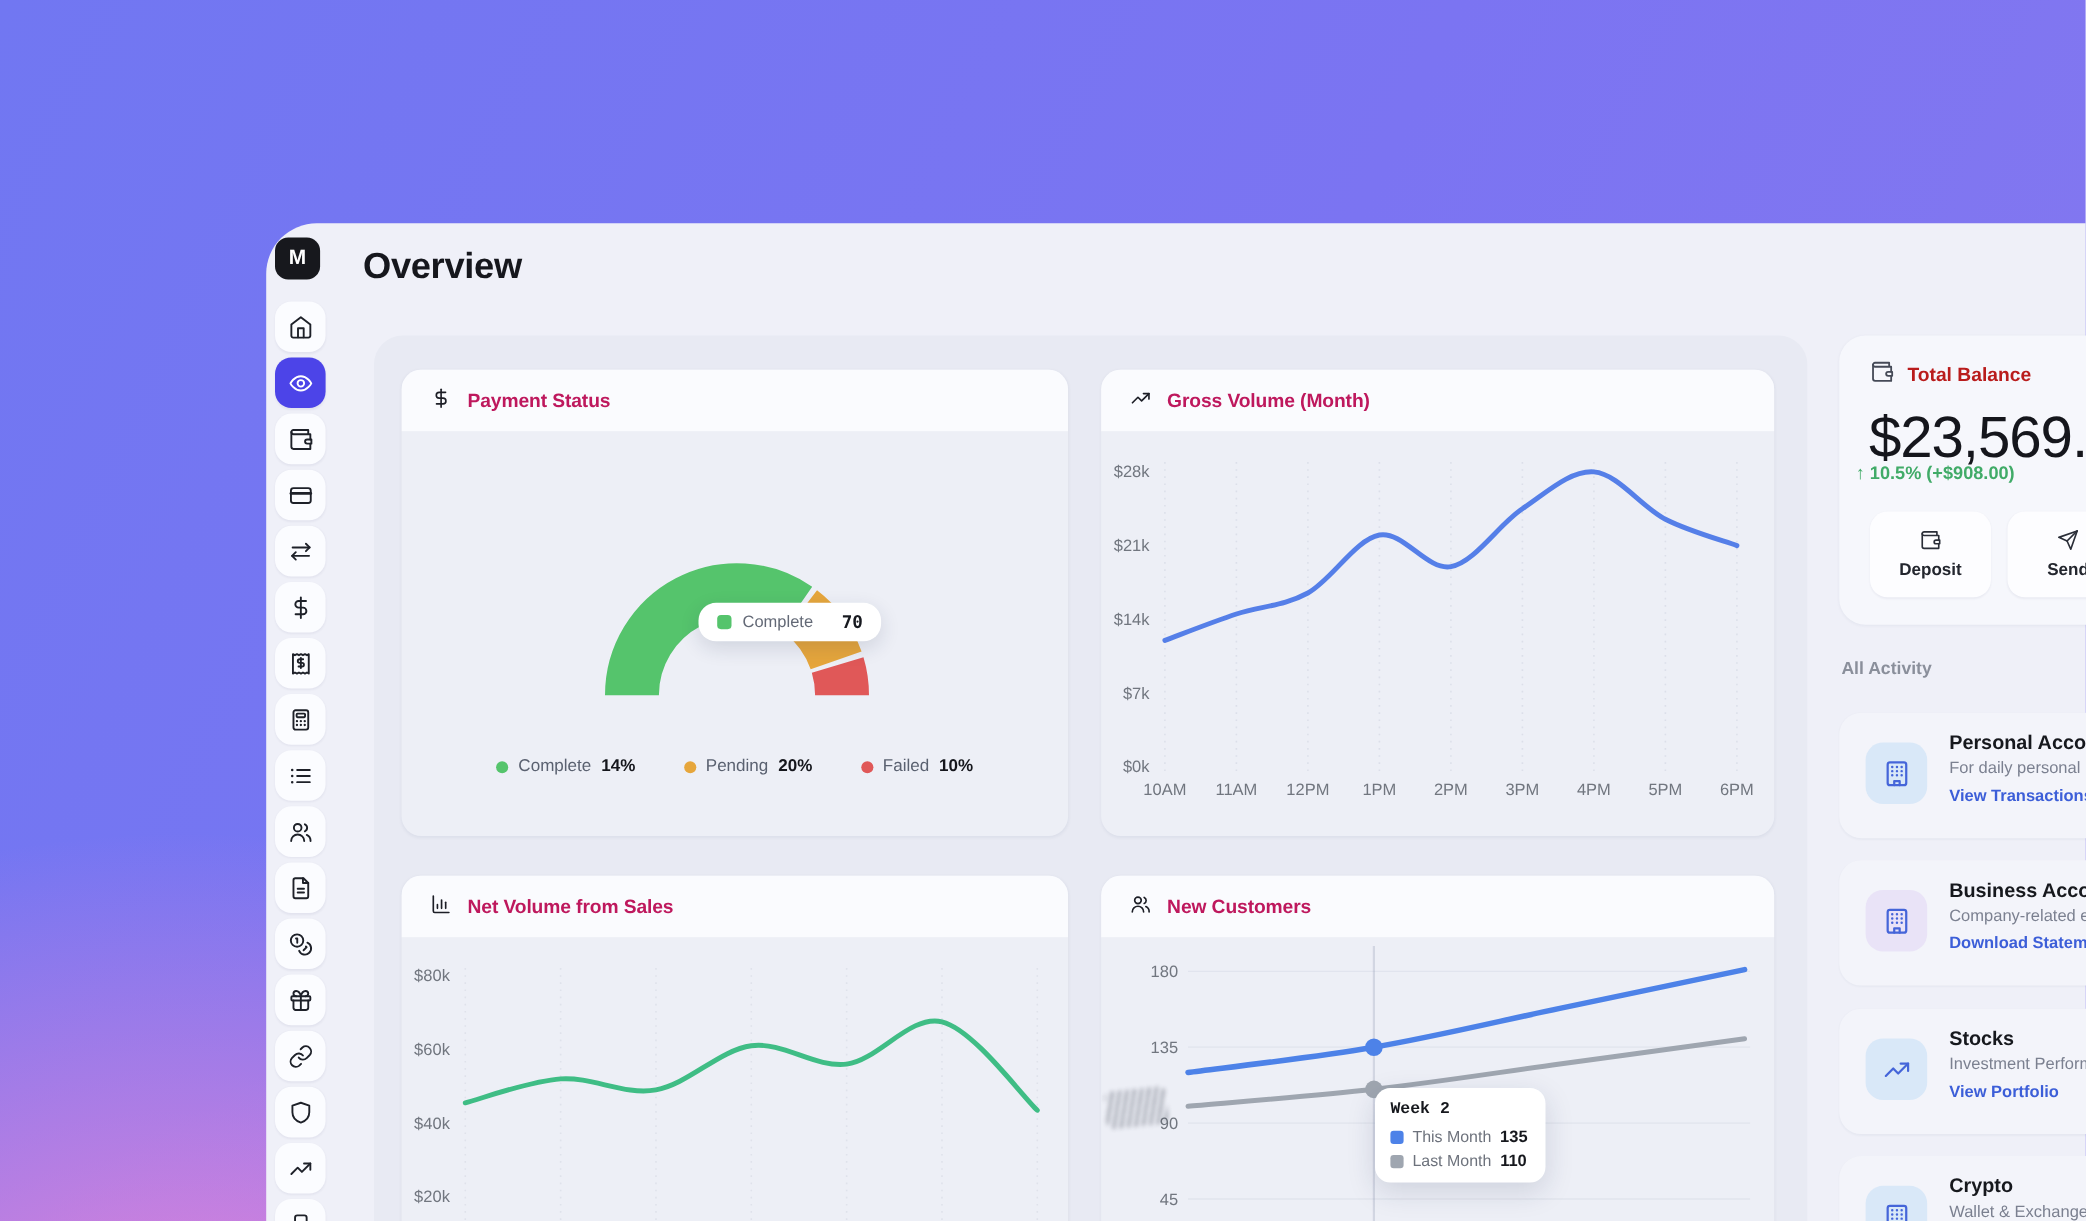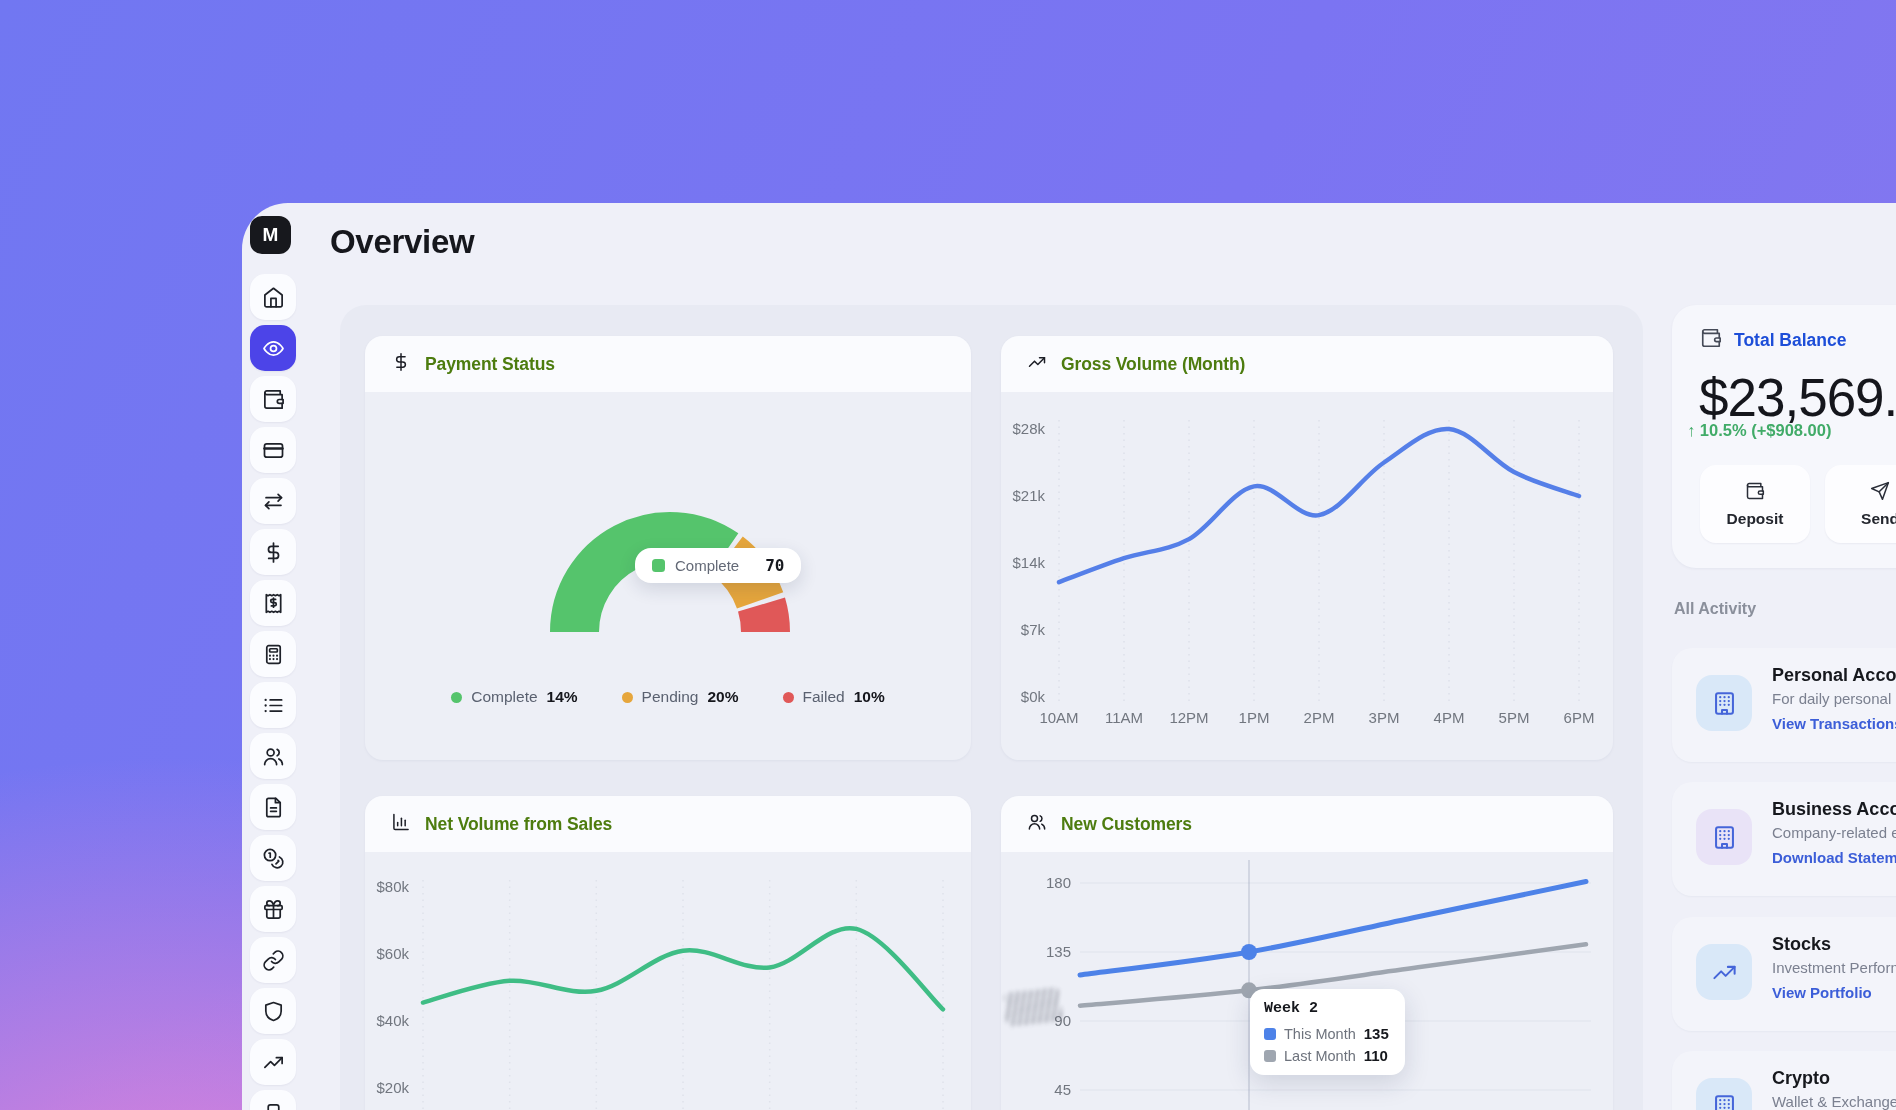--- a/index.html
+++ b/index.html
@@ -20,21 +20,21 @@
     box-shadow:0 1px 2px rgba(30,40,80,.06);display:flex;align-items:center;justify-content:center;
     color:#1e2129;cursor:pointer;}
   .tile.active{background:#4c44e8;color:#fff;}
   .tile svg{width:23px;height:23px;}
   .panel{position:absolute;left:98px;top:102px;width:1303px;height:860px;border-radius:26px;
     background:#e8eaf3;overflow:hidden;}
   .card{position:absolute;border-radius:18px;background:#edeff6;box-shadow:0 1px 3px rgba(25,35,70,.05);overflow:hidden;}
   .card-head{position:absolute;left:0;top:0;right:0;height:56px;background:#fafbfe;
     display:flex;align-items:center;gap:14px;padding-left:26px;z-index:3;}
   .card-head svg{width:20px;height:20px;color:#1c1e26;}
-  .card-title{font-size:17.5px;font-weight:700;color:#4d7c0f;letter-spacing:-.1px;}
+  .card-title{font-size:17.5px;font-weight:700;color:#be185d;letter-spacing:-.1px;}
   .chart-svg{position:absolute;inset:0;z-index:1;}
   
   .gauge-wrap{position:absolute;left:180px;top:168px;width:250px;height:134px;z-index:1;}
   .gauge-tip{position:absolute;left:270px;top:212px;z-index:4;display:inline-flex;align-items:center;
     background:#fff;border-radius:16px;box-shadow:0 6px 18px rgba(30,40,80,.14);padding:8px 17px;gap:10px;}
   .gauge-tip .sq{width:13px;height:13px;border-radius:3.5px;background:#55c46c;}
   .gauge-tip .lbl{font-size:15px;color:#636976;}
   .gauge-tip .val{font-size:16px;font-weight:700;color:#17191f;margin-left:16px;
     font-family:"DejaVu Sans Mono",monospace;}
   .legend{position:absolute;left:0;right:0;top:352px;display:flex;justify-content:center;gap:44px;z-index:2;}
@@ -51,21 +51,21 @@
   .nc-tip .rl{font-size:14.5px;color:#6d727c;}
   .nc-tip .rv{font-size:15px;font-weight:700;color:#16181d;}
   .smudge{position:absolute;left:4px;top:194px;width:56px;height:34px;z-index:2;border-radius:6px;
     background:repeating-linear-gradient(105deg, rgba(55,60,75,.75) 0 2.5px, rgba(55,60,75,0) 2.5px 6.5px);
     filter:blur(2px);transform:rotate(-6deg);opacity:.6;}
   
   .tb-card{position:absolute;left:1430px;top:102px;width:320px;height:263px;border-radius:24px;
     background:#f6f7fc;box-shadow:0 1px 3px rgba(25,35,70,.05);}
   .tb-row{position:absolute;left:28px;top:22px;display:flex;align-items:center;gap:12px;}
   .tb-row svg{width:22px;height:22px;color:#454a57;}
-  .tb-label{font-size:17.5px;font-weight:700;color:#1d4ed8;}
+  .tb-label{font-size:17.5px;font-weight:700;color:#b91c1c;}
   .tb-amount{position:absolute;left:27px;top:62px;font-size:53px;font-weight:400;color:#15161c;
     letter-spacing:-1px;white-space:nowrap;}
   .tb-change{position:absolute;left:15px;top:116px;font-size:16.5px;font-weight:600;color:#41ab68;white-space:nowrap;}
   .tb-actions{position:absolute;left:28px;top:160px;display:flex;gap:15px;}
   .act-btn{width:110px;height:78px;border-radius:16px;background:#fdfdff;box-shadow:0 1px 2px rgba(30,40,80,.06);
     display:flex;flex-direction:column;align-items:center;justify-content:center;gap:9px;cursor:pointer;}
   .act-btn svg{width:20px;height:20px;color:#2a2e38;}
   .act-btn span{font-size:15.5px;font-weight:650;color:#23262e;}
   .activity-heading{position:absolute;left:1432px;top:397px;font-size:16px;font-weight:550;color:#8a8f9b;}
   .act-card{position:absolute;left:1430px;width:320px;height:114px;border-radius:20px;background:#f3f4fa;

